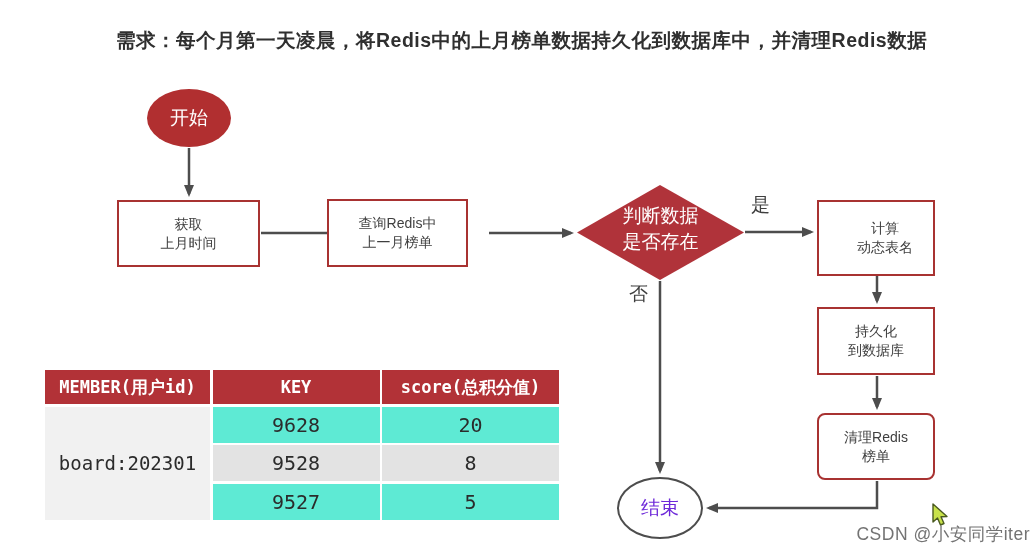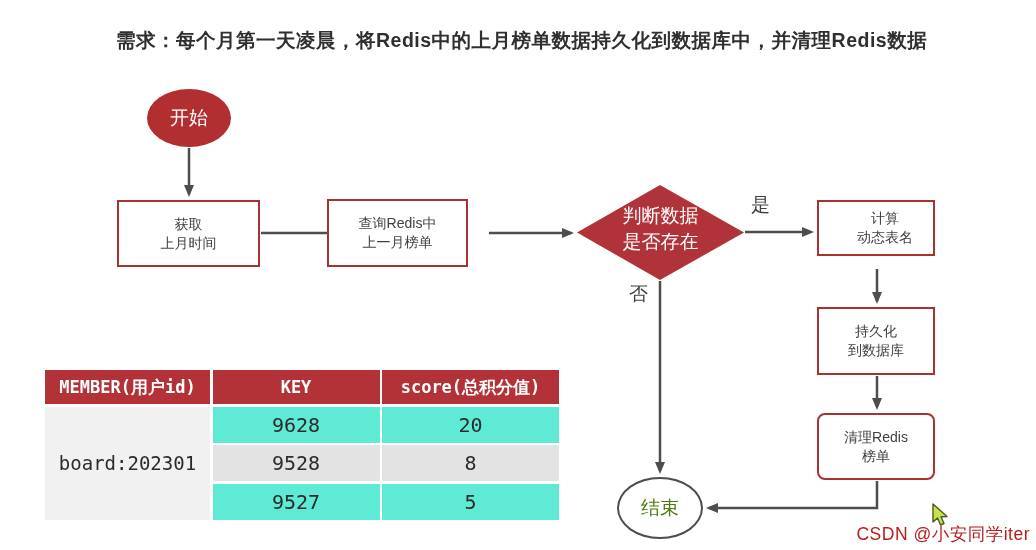--- a/index.html
+++ b/index.html
@@ -29,26 +29,26 @@
     white-space: pre-line;
   }
   .ellipse-start {
     left: 147px; top: 89px; width: 84px; height: 58px;
     background: #b12f30; border-radius: 50%;
     color: #ffffff; font-size: 19px;
   }
   .ellipse-end {
     left: 617px; top: 477px; width: 86px; height: 62px;
     background: #ffffff; border: 2.5px solid #4d4d4d; border-radius: 50%;
-    color: #4d7c0f; font-size: 19px;
+    color: #6d28d9; font-size: 19px;
   }
   .proc { background: #ffffff; border: 2.5px solid #a83231; }
   .proc-get   { left: 117px; top: 200px; width: 143px; height: 67px; }
   .proc-query { left: 327px; top: 199px; width: 141px; height: 68px; }
-  .proc-calc  { left: 817px; top: 200px; width: 118px; height: 56px; padding-left: 18px; }
+  .proc-calc  { left: 817px; top: 200px; width: 118px; height: 76px; padding-left: 18px; }
   .proc-save  { left: 817px; top: 307px; width: 118px; height: 68px; }
   .proc-clean { left: 817px; top: 413px; width: 118px; height: 67px; border-radius: 8px; }
   .decision-label {
     left: 583px; top: 191px; width: 155px; height: 75px;
     color: #ffffff; font-size: 19px; z-index: 3;
   }
   .branch-label {
     z-index: 3; font-size: 19px; color: #3f3f3f;
   }
   .branch-yes { left: 751px; top: 192px; }
@@ -70,21 +70,21 @@
     background: #b23237; color: #ffffff;
     font-weight: bold; font-size: 17px;
   }
   .td { font-size: 20px; color: #2b2b2b; }
   .row-light { background: #5eead4; }
   .row-dark  { background: #e3e3e3; }
   .key-cell  { grid-row: 2 / span 3; background: #f1f1f1; font-size: 19px; color: #2b2b2b; }
   
   .watermark {
     right: 6px; top: 522px; z-index: 4;
-    font-size: 17.5px; color: #b91c1c; letter-spacing: 0.5px;
+    font-size: 17.5px; color: #737373; letter-spacing: 0.5px;
   }
   .cursor { left: 931px; top: 503px; z-index: 5; }
 </style>
 </head>
 <body>
 
 <div class="canvas">
 
   <div class="abs title">需求：每个月第一天凌晨，将Redis中的上月榜单数据持久化到数据库中，并清理Redis数据</div>
 

